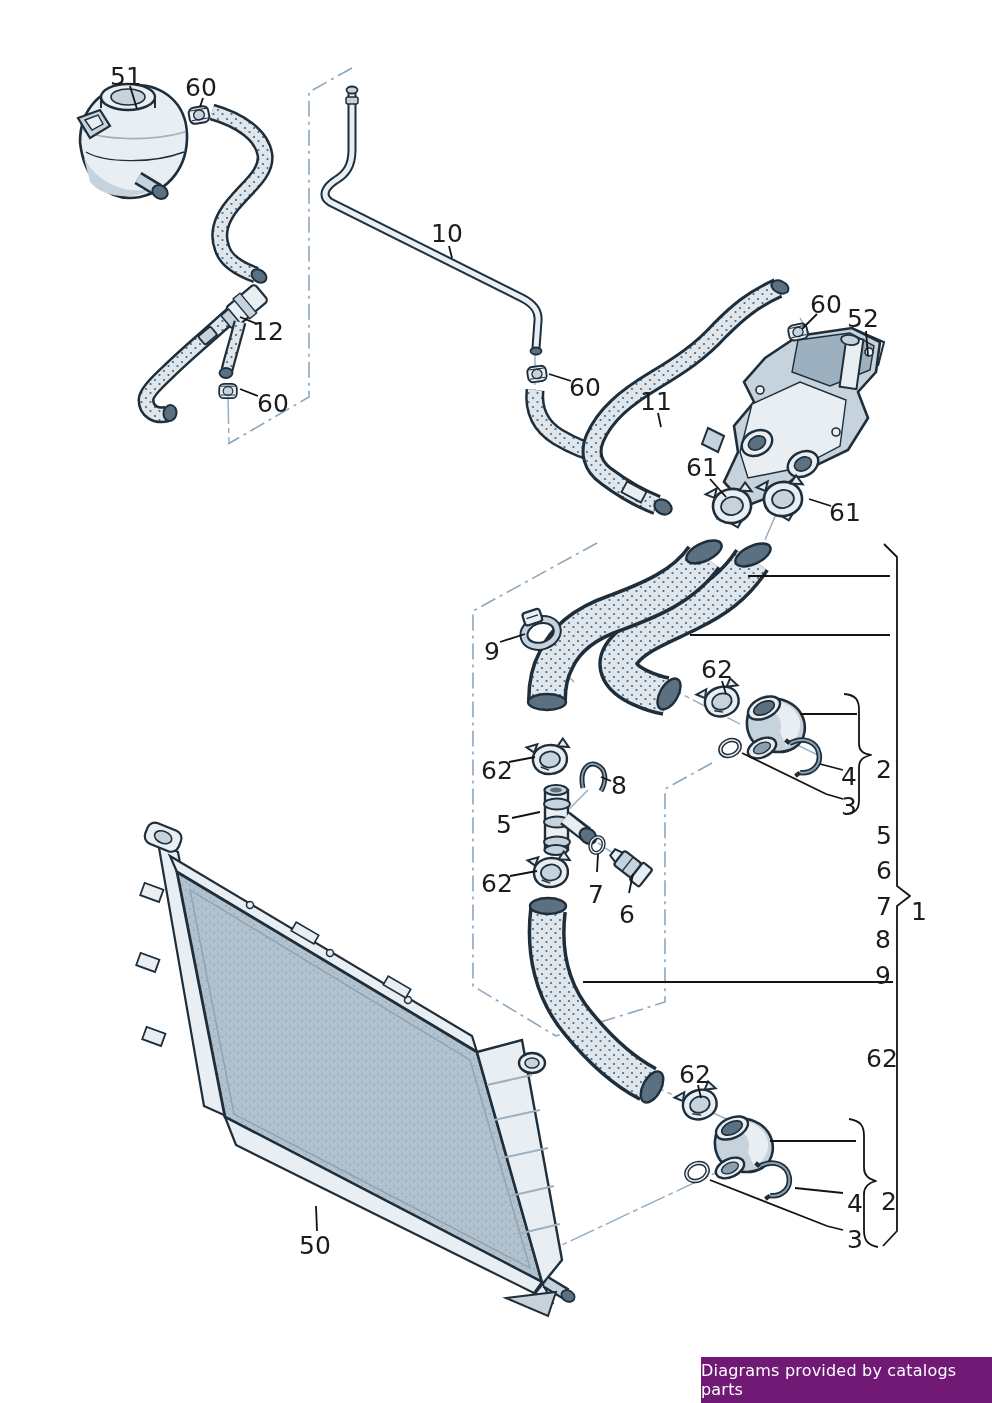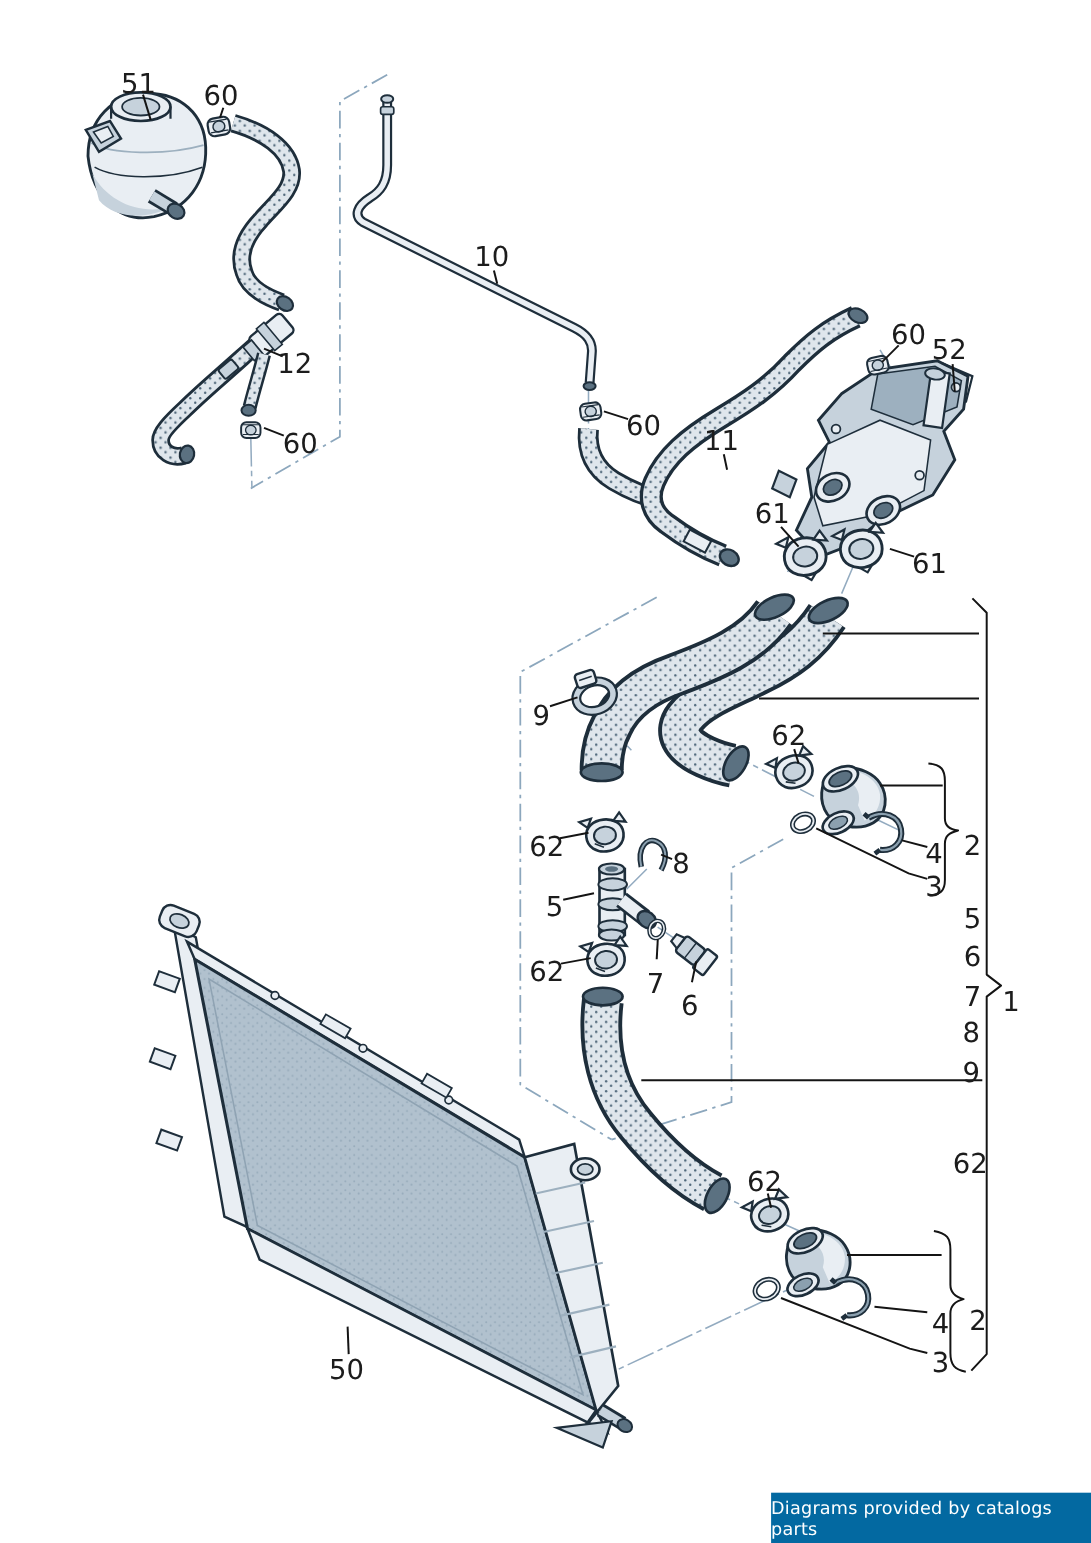--- a/index.html
+++ b/index.html
@@ -1,21 +1,21 @@
 <!DOCTYPE html>
 <html><head>
 <meta charset="utf-8">
 <style>
   html,body{margin:0;padding:0;background:#ffffff;}
   body{width:992px;height:1403px;position:relative;overflow:hidden;
        font-family:"DejaVu Sans","Liberation Sans",sans-serif;}
   svg{position:absolute;left:0;top:0;}
   svg text{font-family:"DejaVu Sans","Liberation Sans",sans-serif;font-size:25px;fill:#1c1c1c;}
   .footer{position:absolute;left:701px;top:1357px;width:291px;height:46px;
-          background:#0369a1;color:#fff;display:flex;align-items:center;justify-content:center;
+          background:#701a75;color:#fff;display:flex;align-items:center;justify-content:center;
           font-size:16px;letter-spacing:.2px;}
   .leader{stroke:#141414;stroke-width:1.8;fill:none;}
   .brace{stroke:#141414;stroke-width:1.8;fill:none;stroke-linejoin:round;}
   .cons{stroke:#8ca7bd;stroke-width:1.6;fill:none;stroke-dasharray:16 5 3 5;}
   .axis{stroke:#93abc0;stroke-width:1.4;fill:none;stroke-dasharray:26 4 5 4;}
   .oln{stroke:#1e2e3b;fill:none;}
 </style>
 </head>
 <body>
 

